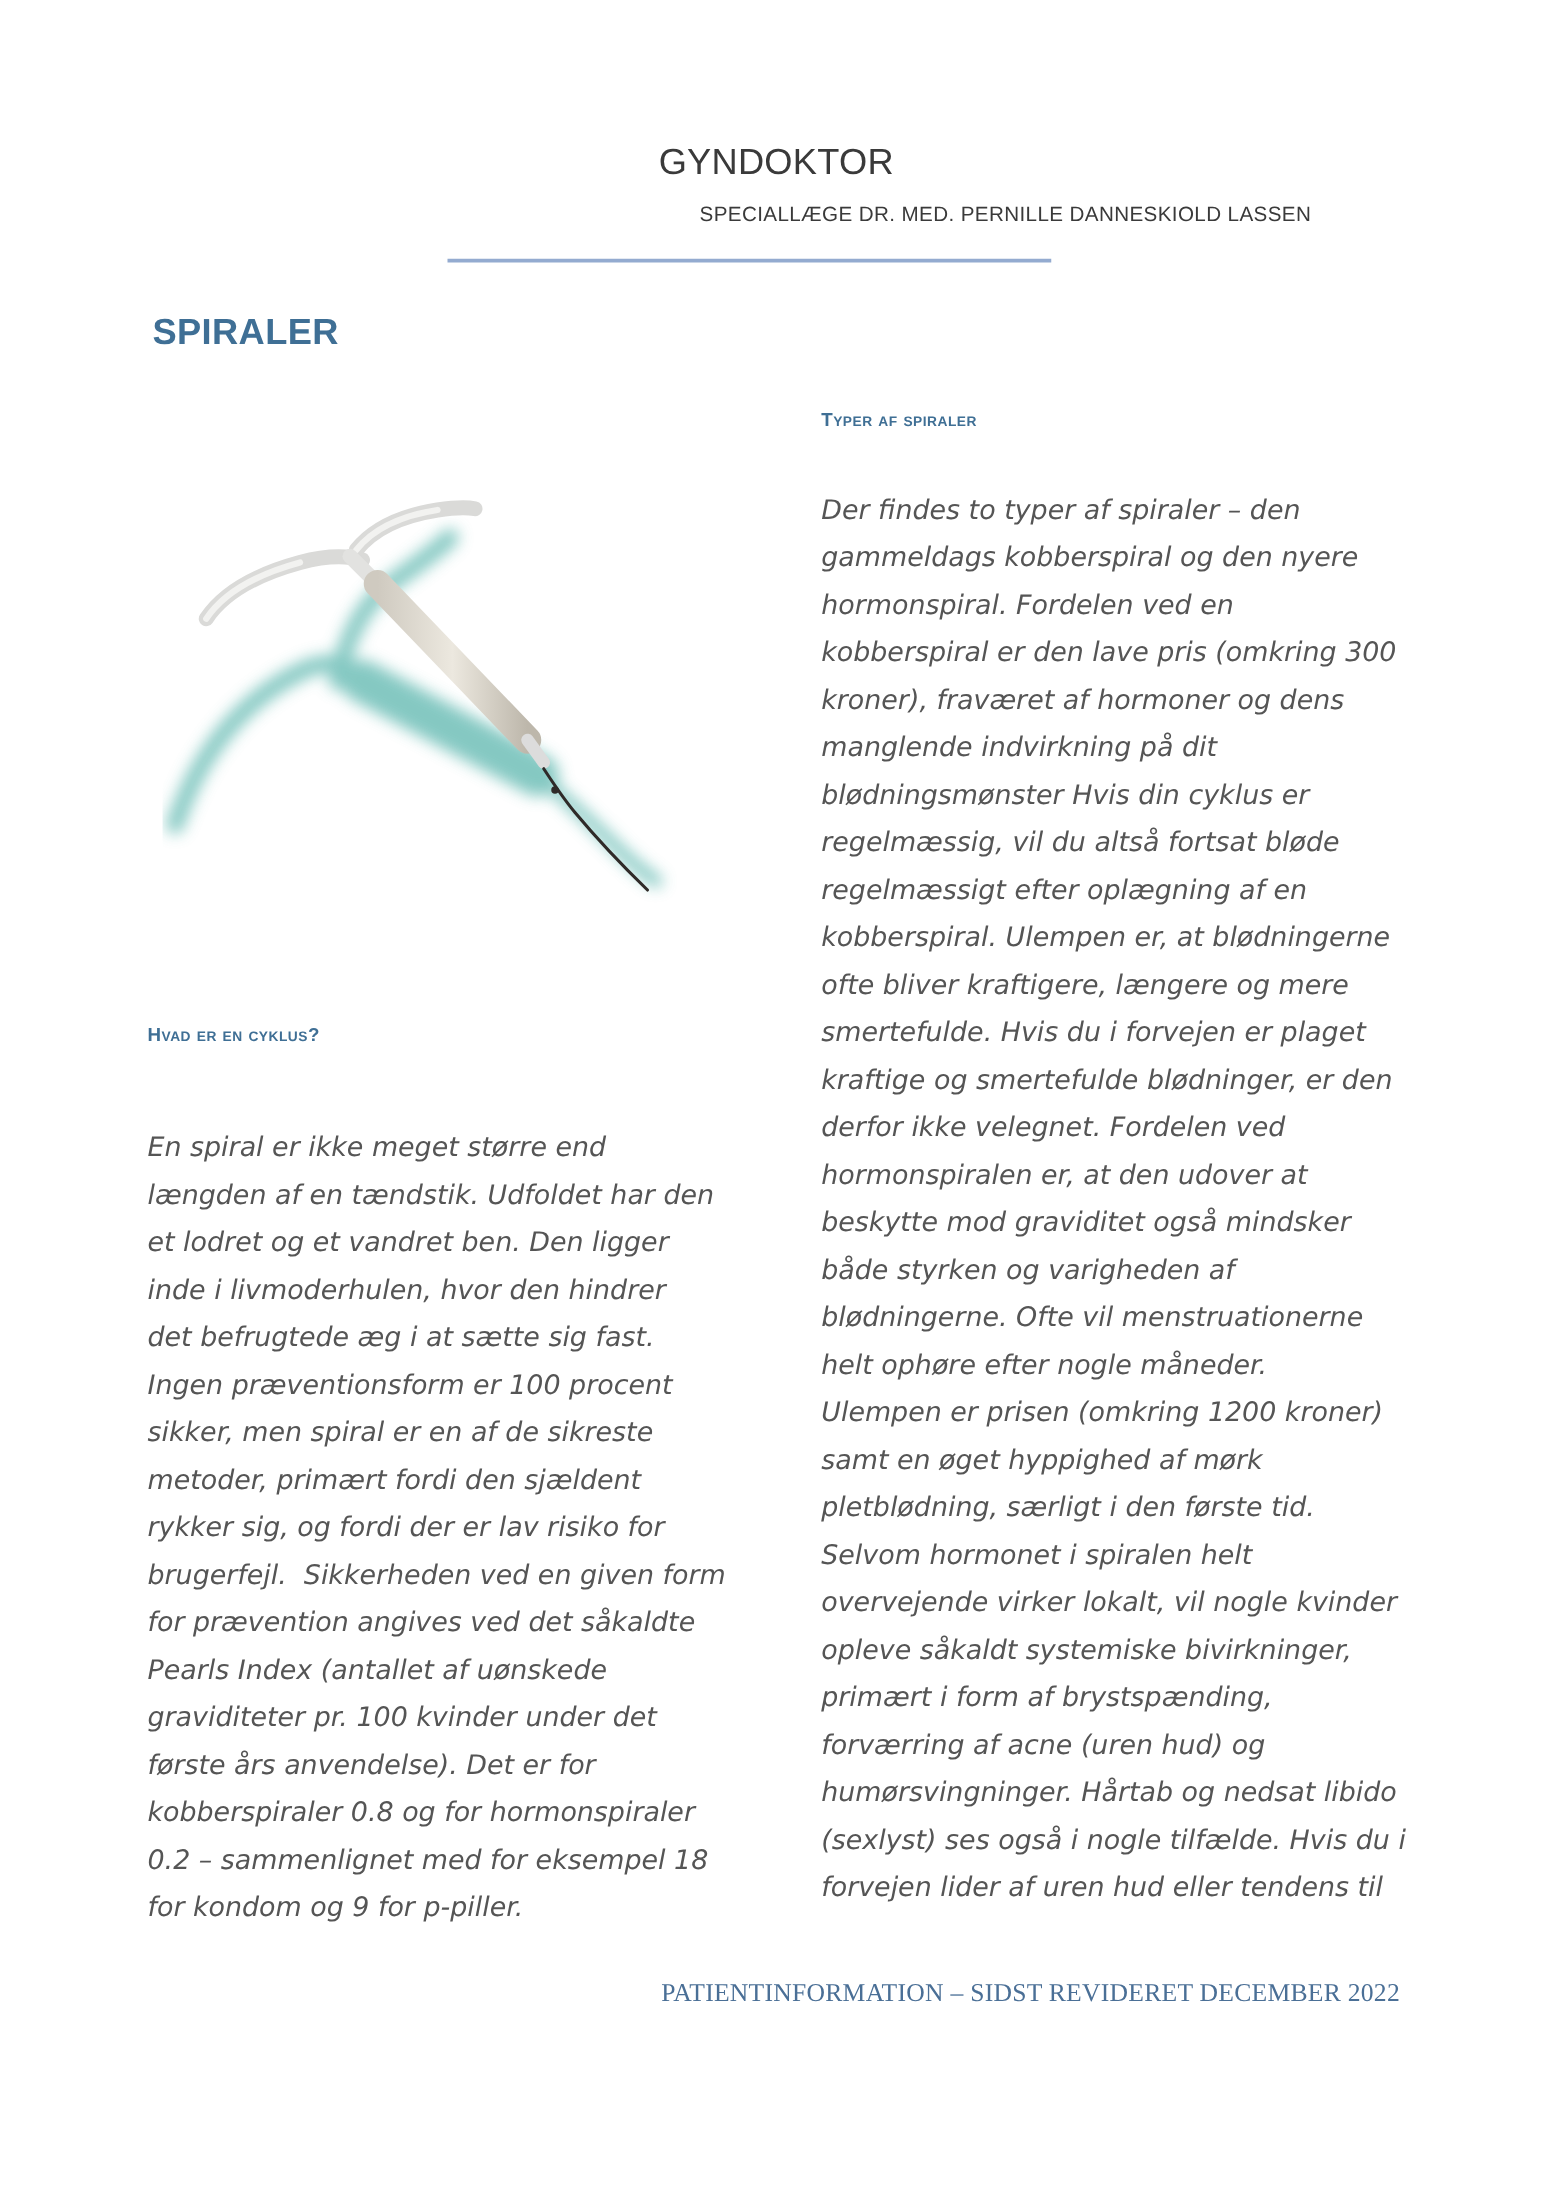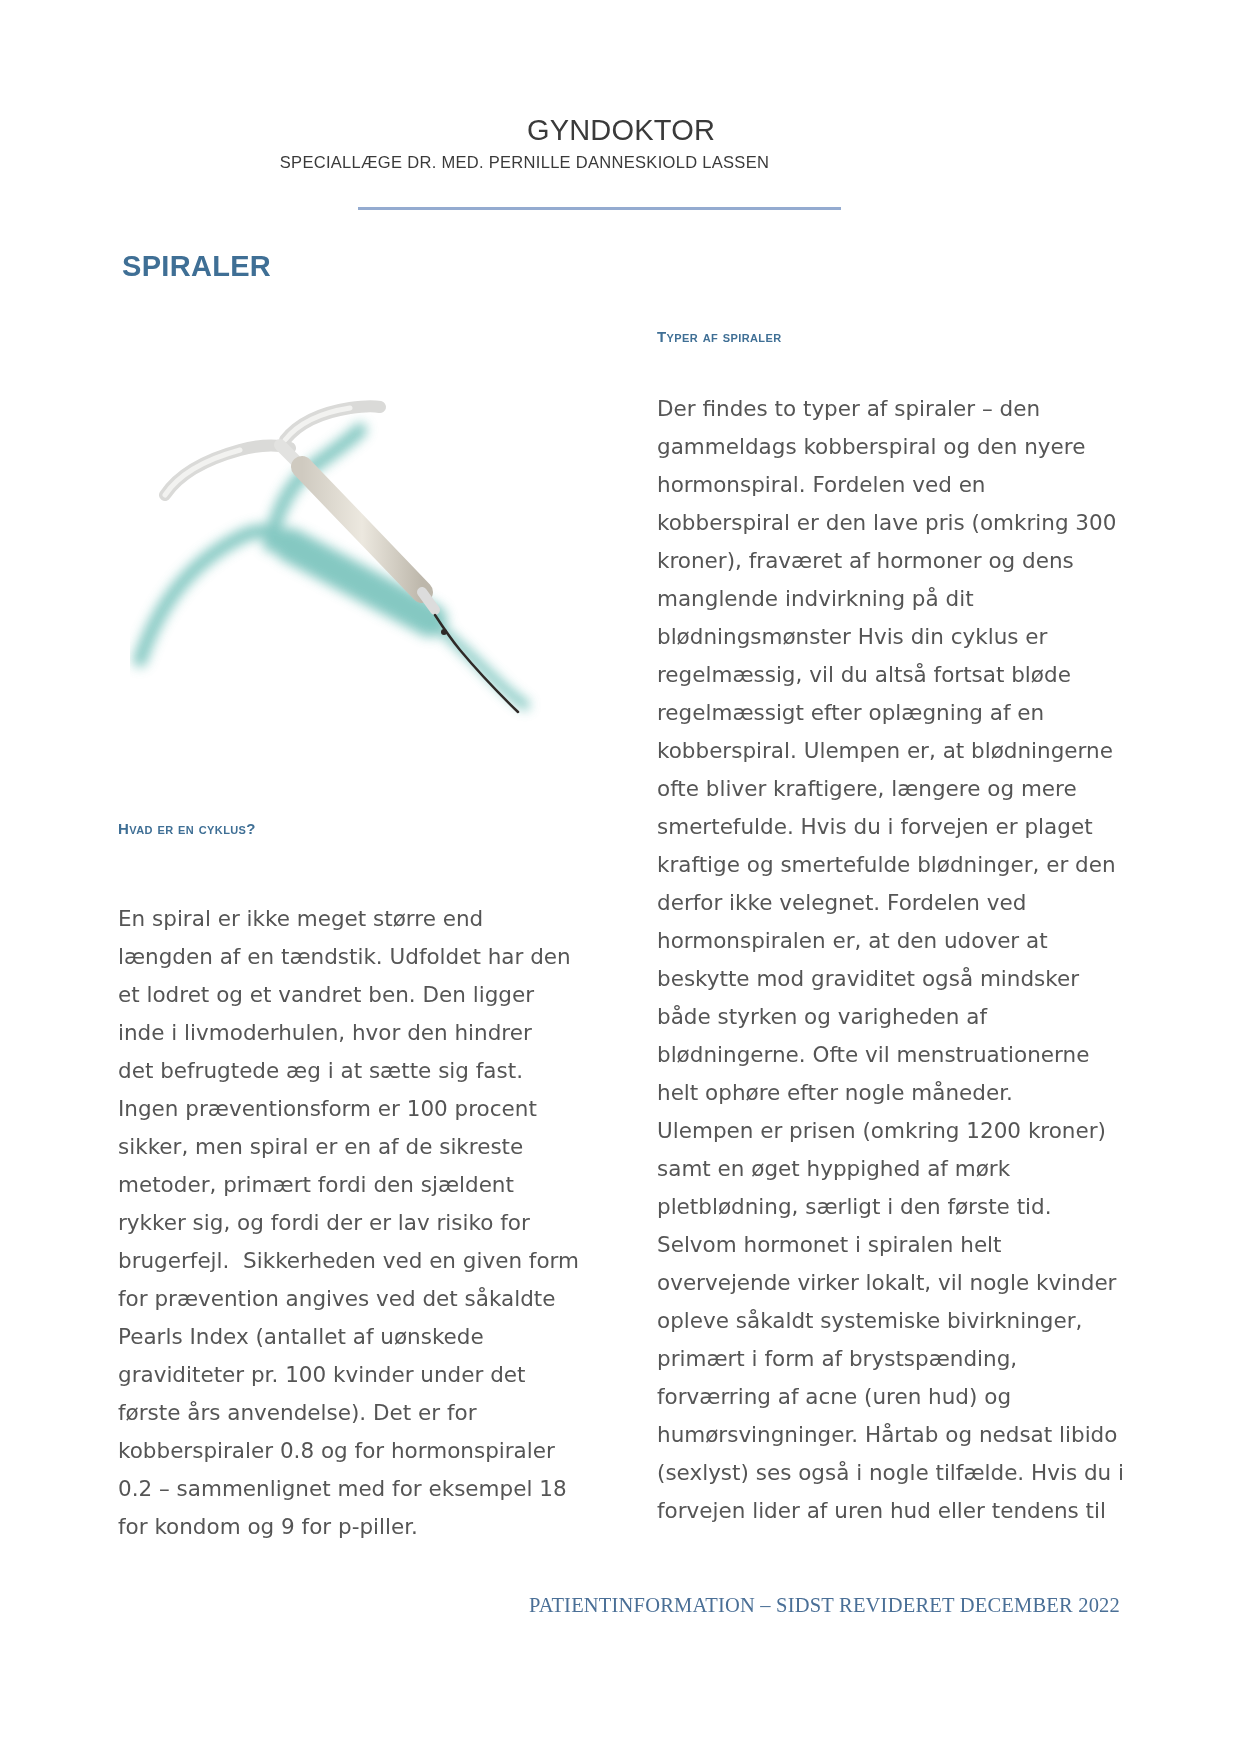--- a/index.html
+++ b/index.html
@@ -1,35 +1,35 @@
 <!DOCTYPE html>
 <html><head>
 <meta charset="utf-8">
 <style>
   html, body { margin: 0; padding: 0; background: #ffffff; }
   body { width: 1242px; height: 1755px; position: relative; overflow: hidden;
          font-family: "DejaVu Sans", "Liberation Sans", sans-serif; color: #555555; }
   .header-title { position: absolute; left: 0; width: 1242px; top: 114px; text-align: center;
                   font-family: "Liberation Sans", sans-serif; font-size: 29px; color: #3a3a3a; letter-spacing: 0.2px; }
-  .header-sub { position: absolute; left: 0; width: 1049px; top: 153px; text-align: center;
+  .header-sub { position: absolute; left: 0; width: 1049px; top: 163px; text-align: right;
                 font-family: "Liberation Sans", sans-serif; font-size: 16.5px; color: #3a3a3a; letter-spacing: 0.3px; }
   .header-rule { position: absolute; left: 358px; top: 207px; width: 483px; height: 3px; background: #94abd0; }
   .page-title { position: absolute; left: 122px; top: 250px; font-family: "Liberation Sans", sans-serif;
                 font-weight: bold; font-size: 29px; color: #3f6f95; letter-spacing: 0.3px; }
   .section-heading { position: absolute; font-family: "Liberation Sans", sans-serif; font-weight: bold;
                      color: #3f6f95; font-variant: small-caps; font-size: 15px; letter-spacing: 0.4px; }
   .sec-left { left: 118px; top: 820px; }
   .sec-right { left: 657px; top: 328px; }
   .body-text { position: absolute; font-family: "DejaVu Sans", sans-serif; font-size: 21.5px; line-height: 38px;
-               color: #555555; white-space: pre-line; }
+               color: #555555; white-space: pre-line; font-style: italic; }
   .body-left { left: 118px; top: 900px; width: 480px; }
   .body-right { left: 657px; top: 390px; width: 475px; }
   .figure { position: absolute; left: 130px; top: 370px; width: 440px; height: 380px; }
   .footer { position: absolute; right: 122px; top: 1584px; font-family: "Liberation Serif", serif;
-            font-size: 20.5px; color: #4a6f96; letter-spacing: 0.2px; margin-top: 10px; }
+            font-size: 20.5px; color: #4a6f96; letter-spacing: 0.2px; }
 </style>
 </head>
 <body>
 
 <div class="header-title">GYNDOKTOR</div>
 <div class="header-sub">SPECIALLÆGE DR. MED. PERNILLE DANNESKIOLD LASSEN</div>
 <div class="header-rule"></div>
 
 <div class="page-title">SPIRALER</div>
 

